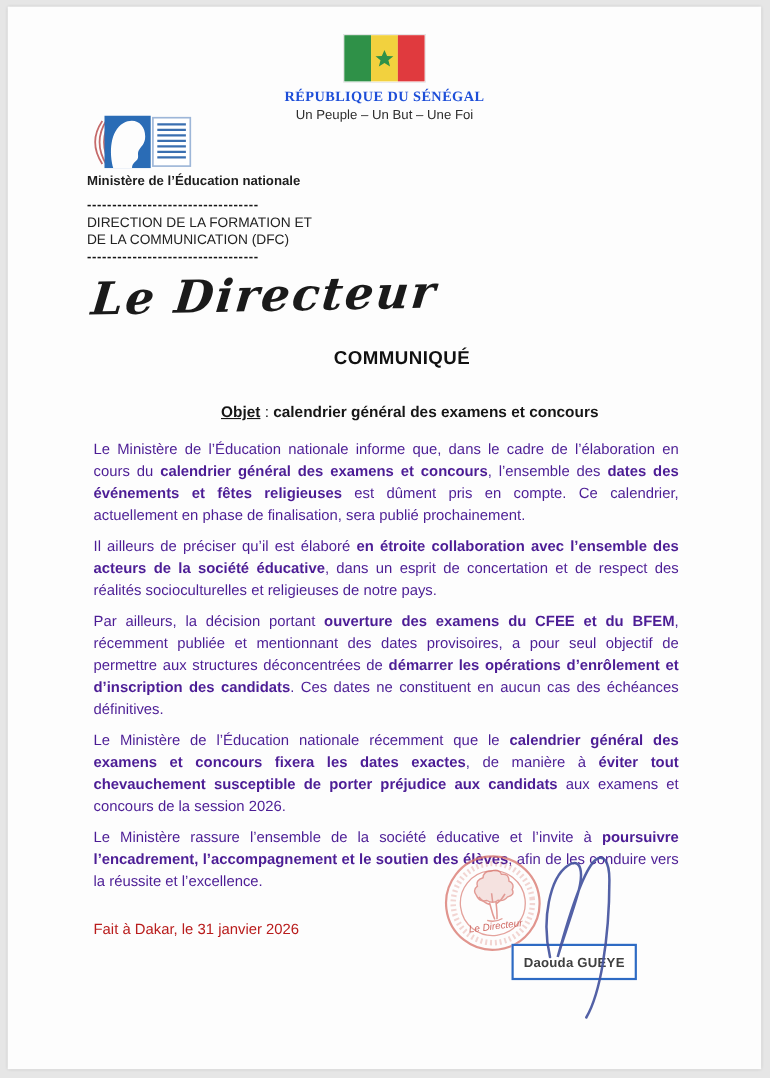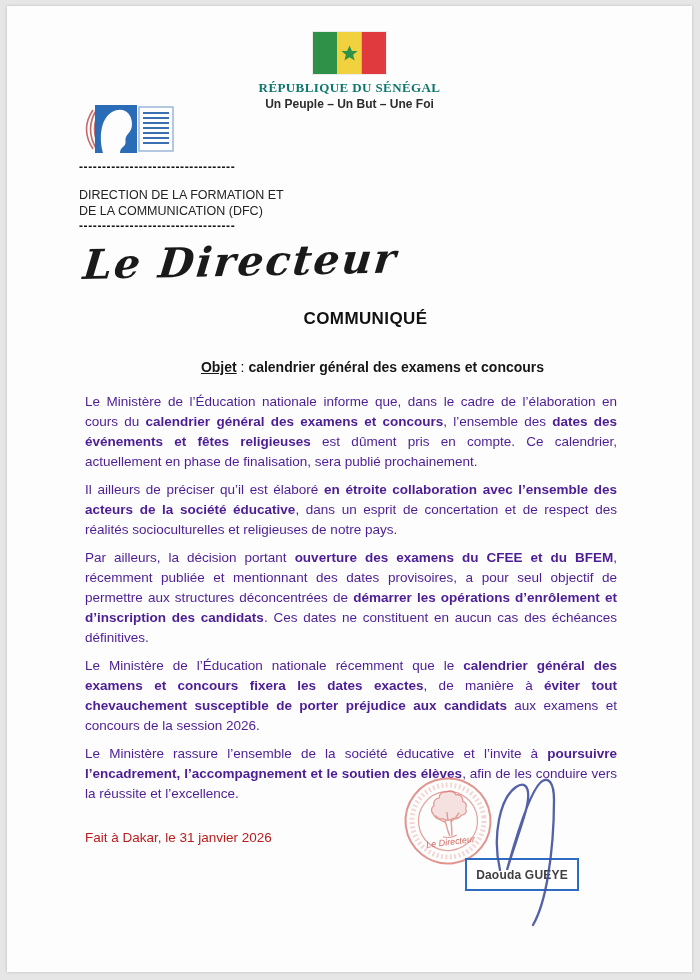--- a/index.html
+++ b/index.html
@@ -13,31 +13,31 @@
   .page{
     position:absolute;left:7px;top:6px;width:685px;height:966px;
     background:#fdfdfd;
     box-shadow:0 0 3px rgba(0,0,0,.18);
     overflow:hidden;
   }
   
   .flag-wrap{padding-top:25px;text-align:center;}
   .flag-wrap svg{display:inline-block;vertical-align:top;}
   .republic{margin-top:6px;text-align:center;font-family:"Liberation Serif",serif;
-    font-weight:bold;font-size:13px;letter-spacing:.4px;color:#0f766e;line-height:14px;}
-  .motto{margin-top:2px;text-align:center;font-size:12px;font-weight:700;color:#2d2d2d;line-height:14px;}
+    font-weight:bold;font-size:13px;letter-spacing:.4px;color:#1d4ed8;line-height:14px;}
+  .motto{margin-top:2px;text-align:center;font-size:12px;font-weight:400;color:#2d2d2d;line-height:14px;}
 
   .ministry-block{margin:-6px 0 0 72px;width:240px;}
   .ministry-logo{display:block;}
   .ministry-name{margin-top:4px;font-size:12px;font-weight:bold;color:#1d1d1d;line-height:15px;}
   .dashes{font-size:12px;font-weight:bold;letter-spacing:.6px;line-height:11px;color:#161616;
     white-space:nowrap;overflow:hidden;width:190px;}
   .dash-top{margin-top:9px;}
   .direction{font-size:12.5px;color:#222;line-height:15.5px;}
-  .direction-first{margin-top:15px;}
+  .direction-first{margin-top:3px;}
   .dash-bottom{margin-top:2px;}
 
   
   .script-title{
     margin:10px 0 0 74px;
     font-family:"DejaVu Serif",serif;font-style:italic;font-weight:600;
     font-size:41px;line-height:46px;letter-spacing:2px;color:#1a1a1a;
     transform:skewX(-7deg) rotate(-1.2deg);transform-origin:left bottom;width:320px;
   }
 
@@ -99,20 +99,21 @@
       <g stroke="#3a6fb0" stroke-width="2">
         <line x1="64" y1="8" x2="90" y2="8"></line>
         <line x1="64" y1="13" x2="90" y2="13"></line>
         <line x1="64" y1="18" x2="90" y2="18"></line>
         <line x1="64" y1="23" x2="90" y2="23"></line>
         <line x1="64" y1="28" x2="90" y2="28"></line>
         <line x1="64" y1="33" x2="90" y2="33"></line>
         <line x1="64" y1="38" x2="90" y2="38"></line>
       </g>
     </svg>
+    <div class="ministry-name">Ministère de l’Éducation nationale</div>
     <div class="dashes dash-top">----------------------------------</div>
     <div class="direction direction-first">DIRECTION DE LA FORMATION ET</div>
     <div class="direction">DE LA COMMUNICATION (DFC)</div>
     <div class="dashes dash-bottom">----------------------------------</div>
   </div>
 
   <div class="script-title">Le Directeur</div>
 
   <div class="doc-title">COMMUNIQUÉ</div>
 

